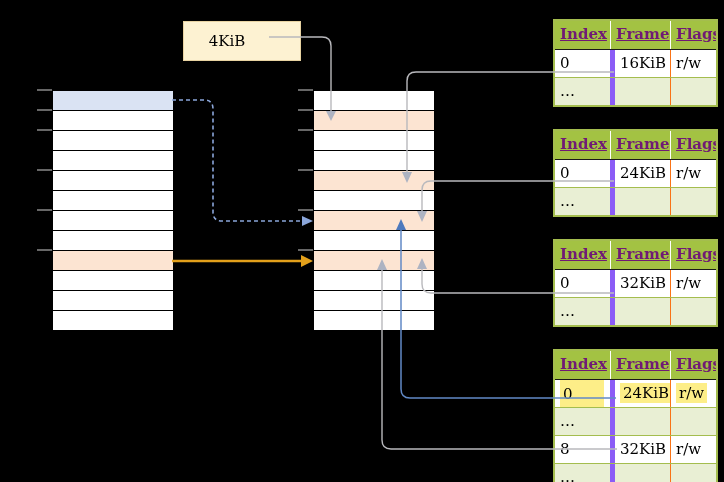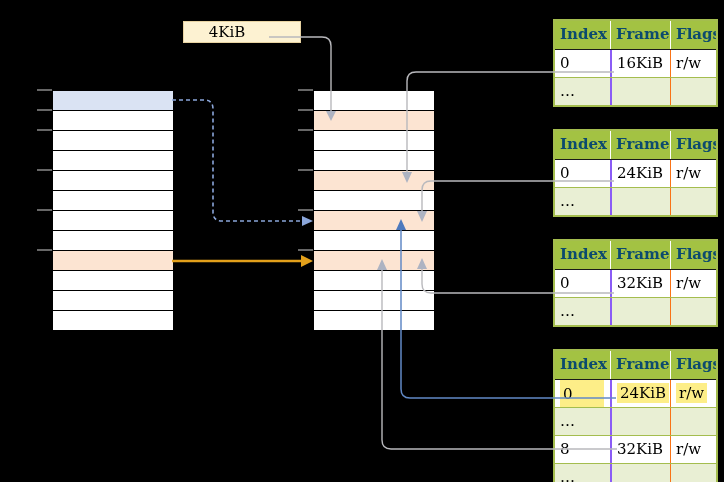--- a/index.html
+++ b/index.html
@@ -1,19 +1,19 @@
 <!DOCTYPE html>
 <html style="--green-header: #a3c243; --green-border: #a4bd4e; --green-light: #e9efd4; --blue-row: #dae3f3; --peach-row: #fce4d2; --cream: #fdf2d2; --cream-border: #e8d3a2; --highlight: #fdee88; --gray-line: #b9b9bd; --gray-head: #adb3c2; --blue-line: #6189c6; --blue-head: #4d79bd; --dash-blue: #8ba6da; --orange-line: #e3a01b; --tick: #8a8a8a;"><head>
 <meta charset="utf-8">
 <style>
   html,body{margin:0;padding:0;background:#000;}
   #stage{position:relative;width:724px;height:482px;background:#000;overflow:hidden;
          font-family:"DejaVu Serif","Liberation Serif",serif;}
   
-  #fourkib{position:absolute;left:183px;top:21px;width:118px;height:22px;
+  #fourkib{position:absolute;left:183px;top:21px;width:118px;height:40px;
            background:var(--cream);border:1px solid var(--cream-border);
            box-sizing:border-box;display:flex;align-items:center;justify-content:center;
            font-size:15px;color:#000;padding-right:30px;}
   
   .mem{position:absolute;top:90px;width:120px;border:1px solid #000;background:#fff;box-sizing:content-box;}
   #left-mem{left:52px;}
   #mid-mem{left:313px;}
   .mrow{height:19px;border-bottom:1px solid #000;}
   .mrow:last-child{border-bottom:none;}
   .f-white{background:#fff;}
@@ -22,23 +22,23 @@
   
   .ptable{position:absolute;left:553px;width:165px;border:2px solid var(--green-border);
           background:#fff;box-sizing:border-box;}
   .prow{display:flex;height:28px;border-top:1px solid var(--green-border);box-sizing:border-box;}
   .prow.phead{border-top:none;background:var(--green-header);}
   .prow.phead + .prow{border-top:1px solid #1a1a1a;}
   .prow.shade{background:var(--green-light);}
   .pcell{box-sizing:border-box;padding-left:5px;font-size:15px;line-height:26px;color:#000;
          white-space:nowrap;overflow:hidden;}
   .pcell:nth-child(1){width:55px;}
-  .pcell:nth-child(2){width:60px;border-left:2px solid #8b5cf6;}
+  .pcell:nth-child(2){width:60px;border-left:5px solid #8b5cf6;}
   .pcell:nth-child(3){flex:1;border-left:1px solid #f97316;}
-  .phead .pcell{color:#0c4a6e;font-weight:bold;border-left:none;}
+  .phead .pcell{color:#701a75;font-weight:bold;border-left:none;text-decoration:underline;}
   .phead .pcell:nth-child(2),.phead .pcell:nth-child(3){border-left:1.5px solid #fff;}
   .hl{background:var(--highlight);padding:1px 3px;}
   .hl-wide{display:inline-block;min-width:38px;}
   
   #overlay{position:absolute;left:0;top:0;pointer-events:none;z-index:5;}
 </style>
 </head>
 <body>
 
 <div id="stage">

